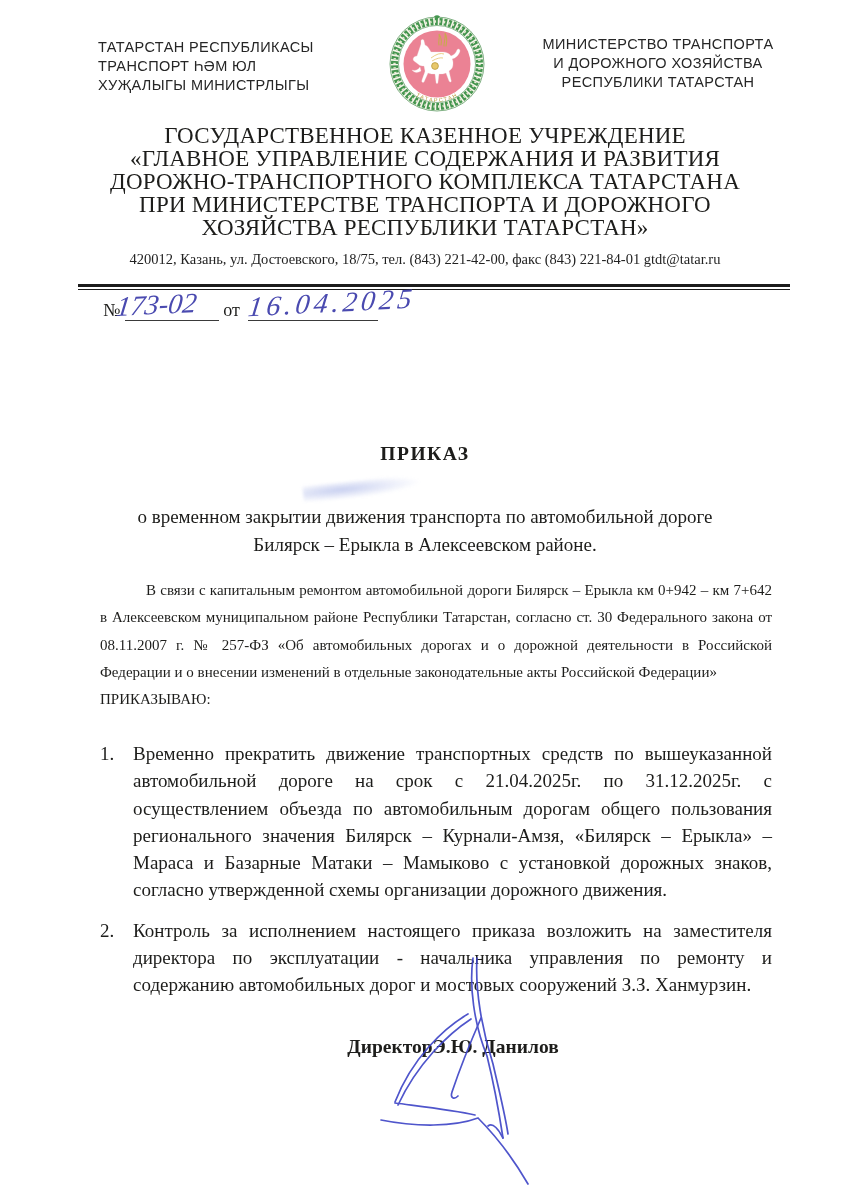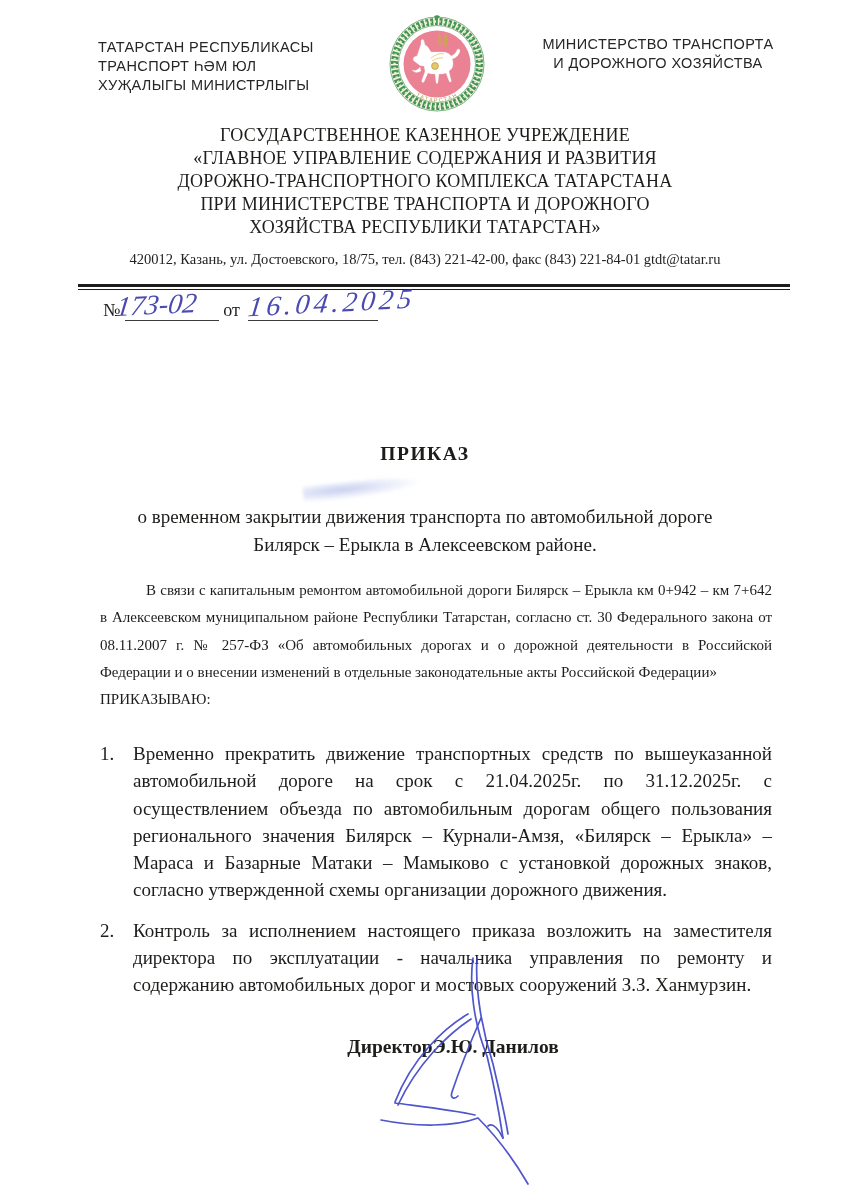--- a/index.html
+++ b/index.html
@@ -14,21 +14,21 @@
   }
   
   .header{position:absolute;top:14px;left:98px;right:58px;display:flex;justify-content:space-between;}
   .hdr-left{width:252px;padding-top:24px;font-family:"Liberation Sans","DejaVu Sans",sans-serif;
     font-size:14.5px;line-height:19px;letter-spacing:.4px;color:#262626;}
   .hdr-right{width:268px;padding-top:21px;text-align:center;font-family:"Liberation Sans","DejaVu Sans",sans-serif;
     font-size:14.5px;line-height:19px;letter-spacing:.4px;color:#262626;}
   .emblem-wrap{width:100px;height:100px;}
   
   .org{position:absolute;top:124px;left:60px;right:60px;text-align:center;
-    font-size:18px;line-height:23px;letter-spacing:.2px;}
+    font-size:23px;line-height:23px;letter-spacing:.2px;}
   .contact{position:absolute;top:251px;left:40px;right:40px;text-align:center;font-size:14.5px;color:#222;}
   .rule{position:absolute;top:284px;left:78px;width:712px;}
   .rule .thick{height:3px;background:#1c1c1c;}
   .rule .thin{height:1px;background:#1c1c1c;margin-top:2px;}
   
   .numrow{position:absolute;top:300px;left:103px;font-size:18px;height:30px;}
   .numrow .lbl{vertical-align:bottom;}
   .uline{display:inline-block;border-bottom:1.5px solid #3a3a3a;height:20px;vertical-align:bottom;}
   .u1{width:94px;}
   .u2{width:130px;margin-left:4px;}
@@ -97,20 +97,21 @@
         <path id="ringpath" d="M18,72 A 40 40 0 0 0 82,72" fill="none"></path>
         <text font-size="5.6" fill="#b99a3e" letter-spacing="1.4" font-family="Liberation Sans, sans-serif">
           <textPath href="#ringpath" startOffset="50%" text-anchor="middle">ТАТАРСТАН</textPath>
         </text>
       </svg>
     </div>
 
     <div class="hdr-right">
       <div>МИНИСТЕРСТВО  ТРАНСПОРТА</div>
       <div>И  ДОРОЖНОГО  ХОЗЯЙСТВА</div>
+      <div>РЕСПУБЛИКИ  ТАТАРСТАН</div>
     </div>
   </div>
 
   <div class="org">
     <div>ГОСУДАРСТВЕННОЕ КАЗЕННОЕ УЧРЕЖДЕНИЕ</div>
     <div>«ГЛАВНОЕ УПРАВЛЕНИЕ СОДЕРЖАНИЯ И РАЗВИТИЯ</div>
     <div>ДОРОЖНО-ТРАНСПОРТНОГО КОМПЛЕКСА ТАТАРСТАНА</div>
     <div>ПРИ МИНИСТЕРСТВЕ ТРАНСПОРТА И ДОРОЖНОГО</div>
     <div>ХОЗЯЙСТВА РЕСПУБЛИКИ ТАТАРСТАН»</div>
   </div>

